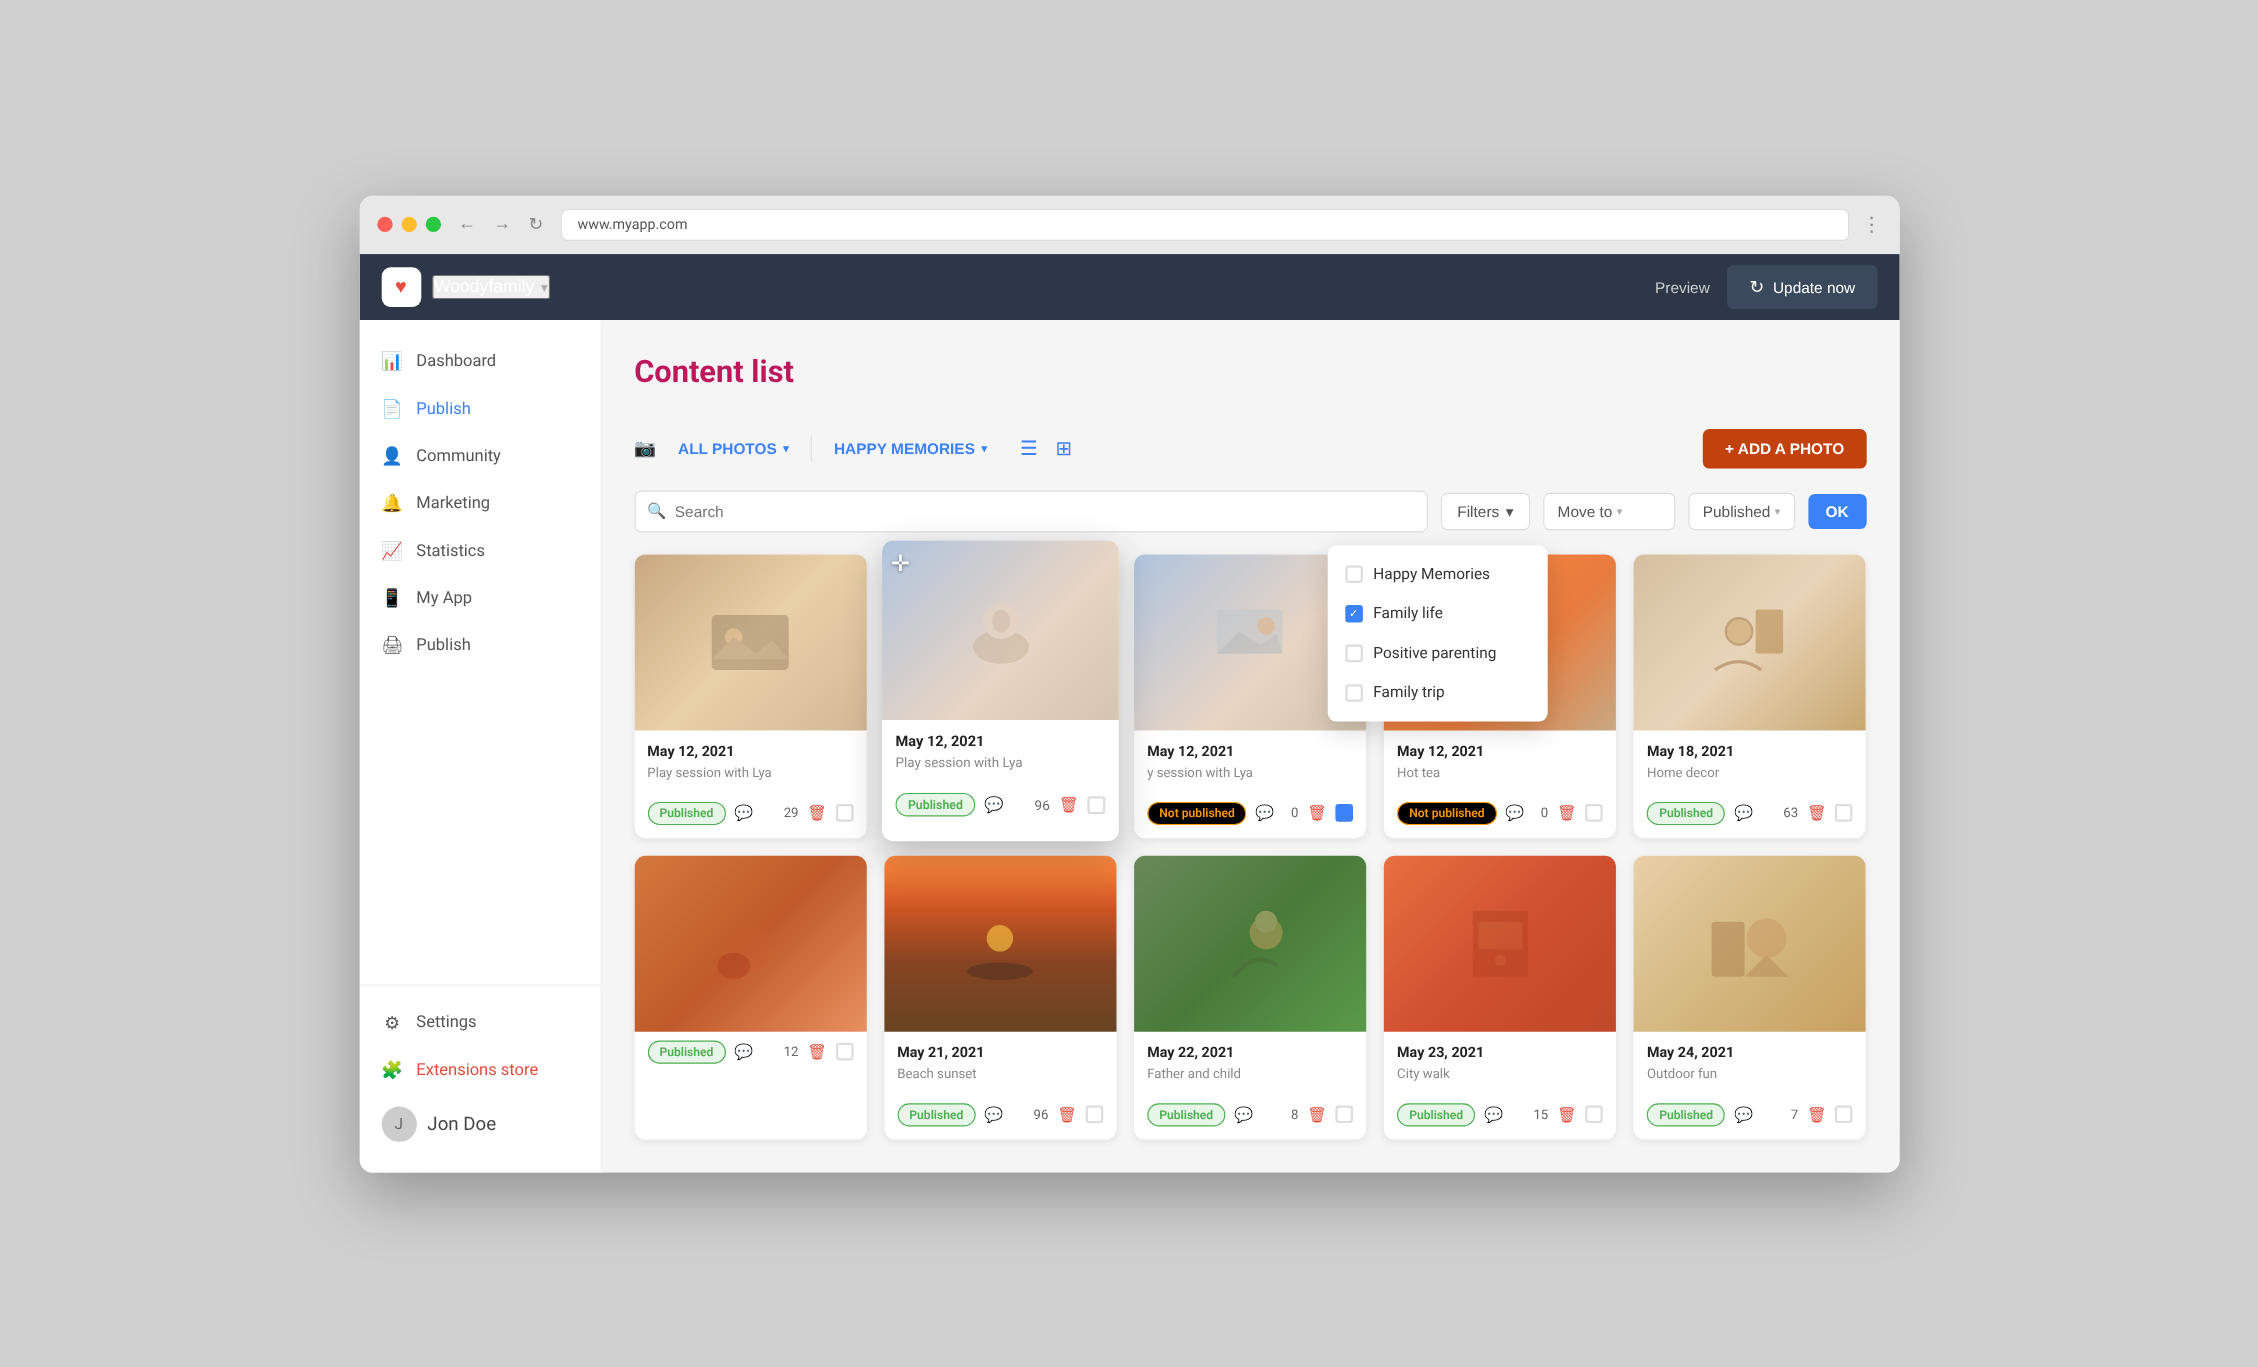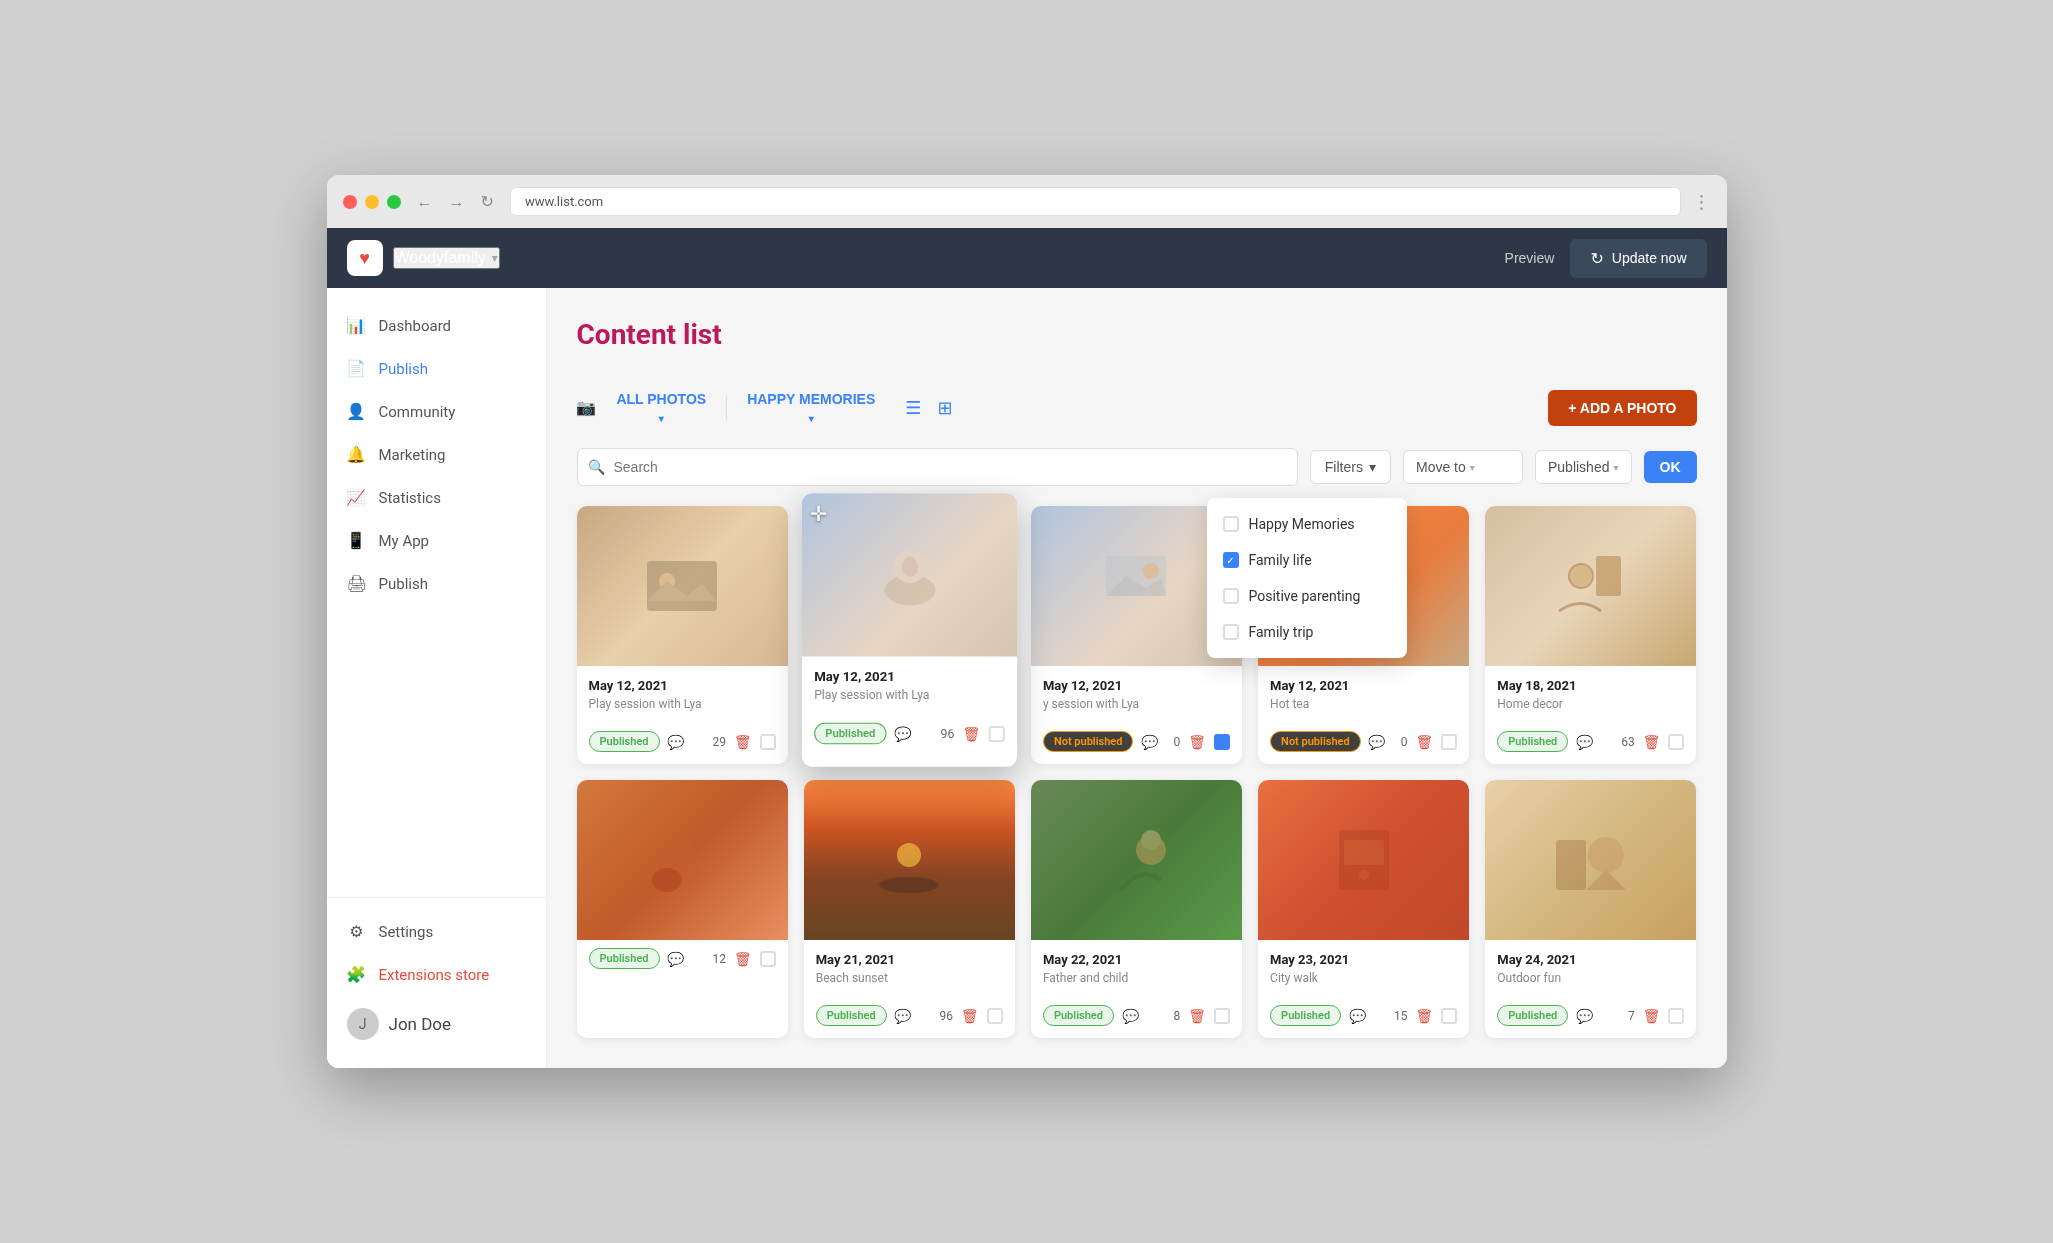--- a/index.html
+++ b/index.html
@@ -45,21 +45,21 @@
     .sidebar-user { display: flex; align-items: center; gap: 10px; padding: 12px 20px; cursor: pointer; }
     .user-avatar { width: 32px; height: 32px; border-radius: 50%; background: #ccc; overflow: hidden; display: flex; align-items: center; justify-content: center; font-size: 14px; color: #666; }
     .user-name { font-size: 17px; color: #444; }
 
     
     .content-area { flex: 1; padding: 30px; overflow: auto; }
     .content-title { font-size: 28px; font-weight: 700; color: #be185d; margin-bottom: 36px; }
 
     
     .toolbar { display: flex; align-items: center; gap: 12px; margin-bottom: 20px; }
-    .filter-btn { display: flex; align-items: center; gap: 6px; background: none; border: none; color: #3b82f6; font-size: 14px; font-weight: 600; cursor: pointer; padding: 4px 8px; flex-direction: column; }
+    .filter-btn { display: flex; align-items: center; gap: 6px; background: none; border: none; color: #3b82f6; font-size: 14px; font-weight: 600; cursor: pointer; padding: 4px 8px; }
     .filter-chevron { font-size: 10px; }
     .view-toggle { display: flex; gap: 4px; margin-left: 4px; }
     .view-btn { background: none; border: none; cursor: pointer; padding: 4px 6px; color: #3b82f6; font-size: 18px; }
     .add-photo-btn { margin-left: auto; background: #c2410c; color: white; border: none; padding: 10px 20px; border-radius: 6px; font-size: 14px; font-weight: 600; cursor: pointer; display: flex; align-items: center; gap: 6px; }
 
     
     .search-row { display: flex; align-items: center; gap: 12px; margin-bottom: 20px; }
     .search-input-wrap { flex: 1; position: relative; }
     .search-input { width: 100%; padding: 10px 12px 10px 36px; border: 1px solid #ddd; border-radius: 6px; font-size: 14px; color: #555; background: white; }
     .search-icon-pos { position: absolute; left: 12px; top: 50%; transform: translateY(-50%); color: #aaa; font-size: 14px; }
@@ -76,21 +76,21 @@
     .photo-grid { display: grid; grid-template-columns: repeat(5, 1fr); gap: 16px; position: relative; }
     .photo-card { background: white; border-radius: 10px; overflow: visible; box-shadow: 0 2px 8px rgba(0,0,0,0.08); cursor: pointer; position: relative; }
     .photo-card.dragging { box-shadow: 0 12px 32px rgba(0,0,0,0.25); transform: scale(1.02); z-index: 50; }
     .photo-placeholder { width: 100%; height: 160px; background: linear-gradient(135deg, #ddd 0%, #ccc 100%); border-radius: 10px 10px 0 0; display: flex; align-items: center; justify-content: center; color: #aaa; font-size: 24px; overflow: hidden; position: relative; }
     .photo-info { padding: 12px; }
     .photo-date { font-size: 13px; font-weight: 700; color: #222; margin-bottom: 4px; }
     .photo-desc { font-size: 12px; color: #888; }
     .photo-footer { display: flex; align-items: center; gap: 8px; padding: 8px 12px 12px; }
     .status-badge { padding: 3px 10px; border-radius: 20px; font-size: 11px; font-weight: 600; }
     .status-published { background: #e8f5e9; color: #4caf50; border: 1px solid #4caf50; }
-    .status-not-published { background: #404040; color: #ff9800; border: 1px solid #ff9800; }
+    .status-not-published { background: #000000; color: #ff9800; border: 1px solid #ff9800; }
     .comment-count { display: flex; align-items: center; gap: 4px; font-size: 12px; color: #666; margin-left: auto; }
     .comment-icon { color: #3b82f6; font-size: 14px; }
     .trash-icon { color: #e74c3c; font-size: 14px; cursor: pointer; }
     .card-checkbox { width: 16px; height: 16px; border: 2px solid #ddd; border-radius: 3px; cursor: pointer; }
     .card-checkbox.checked { background: #3b82f6; border-color: #3b82f6; }
     .drag-handle { position: absolute; top: 8px; left: 8px; color: white; font-size: 18px; text-shadow: 0 1px 3px rgba(0,0,0,0.5); cursor: grab; }
 
     
     .img-warm { background: linear-gradient(135deg, #c8a882 0%, #e8d0a8 50%, #d4b896 100%); }
     .img-sunset { background: linear-gradient(135deg, #f4a460 0%, #ff7043 40%, #ffd54f 100%); }
@@ -112,21 +112,21 @@
     <div class="traffic-lights">
       <div class="traffic-light tl-red"></div>
       <div class="traffic-light tl-yellow"></div>
       <div class="traffic-light tl-green"></div>
     </div>
     <div class="nav-buttons">
       <button class="nav-btn">←</button>
       <button class="nav-btn">→</button>
       <button class="nav-btn">↻</button>
     </div>
-    <div class="address-bar">www.list.com</div>
+    <div class="address-bar">www.myapp.com</div>
     <div class="browser-menu">⋮</div>
   </div>
 
   <div class="app-header">
     <div class="header-left">
       <div class="app-logo">
         <span class="app-logo-icon">♥</span>
       </div>
       <button class="app-name">
         <span>Woodyfamily</span>

